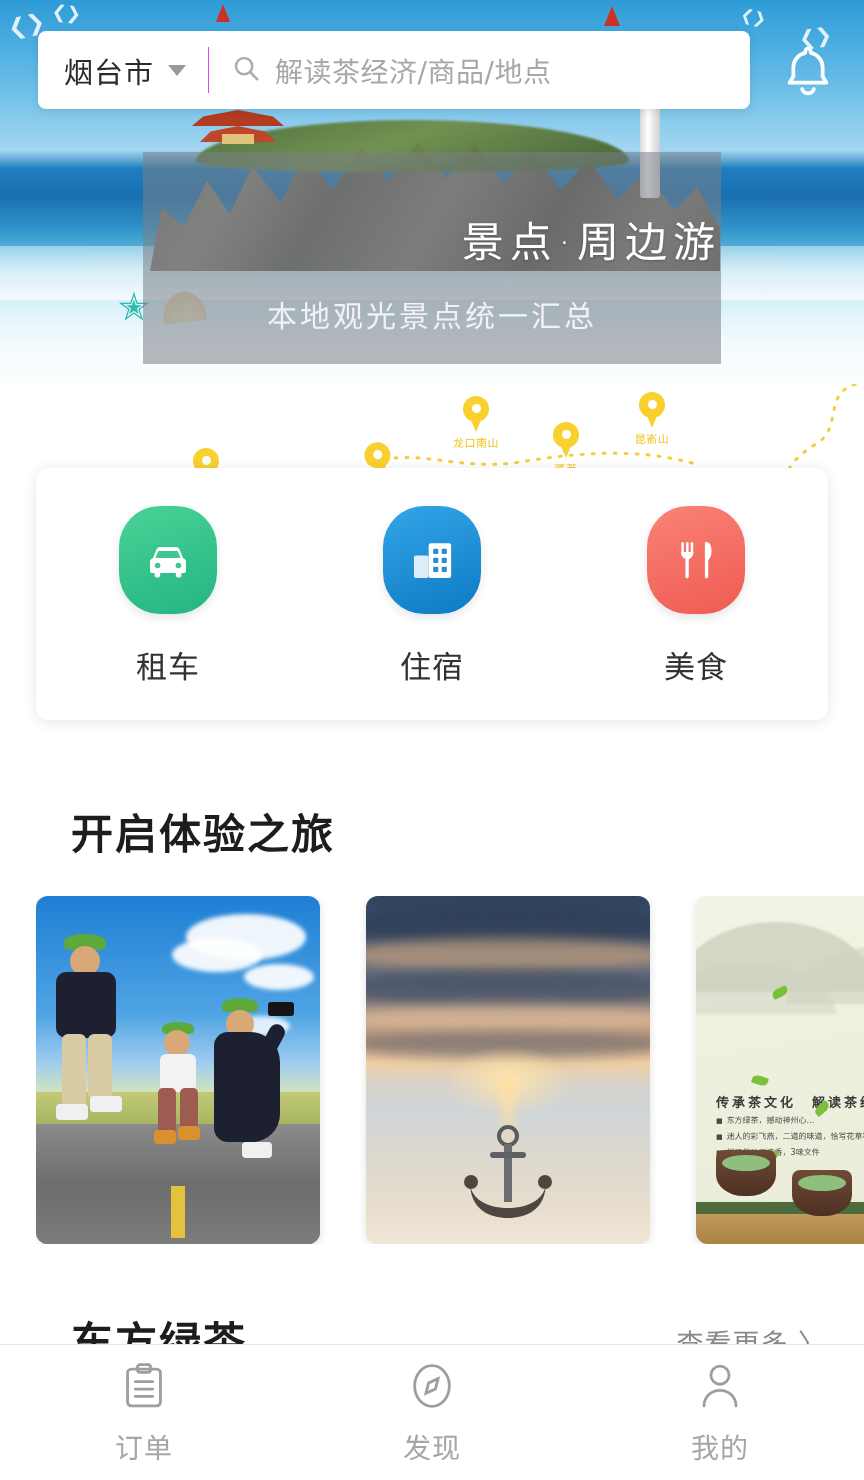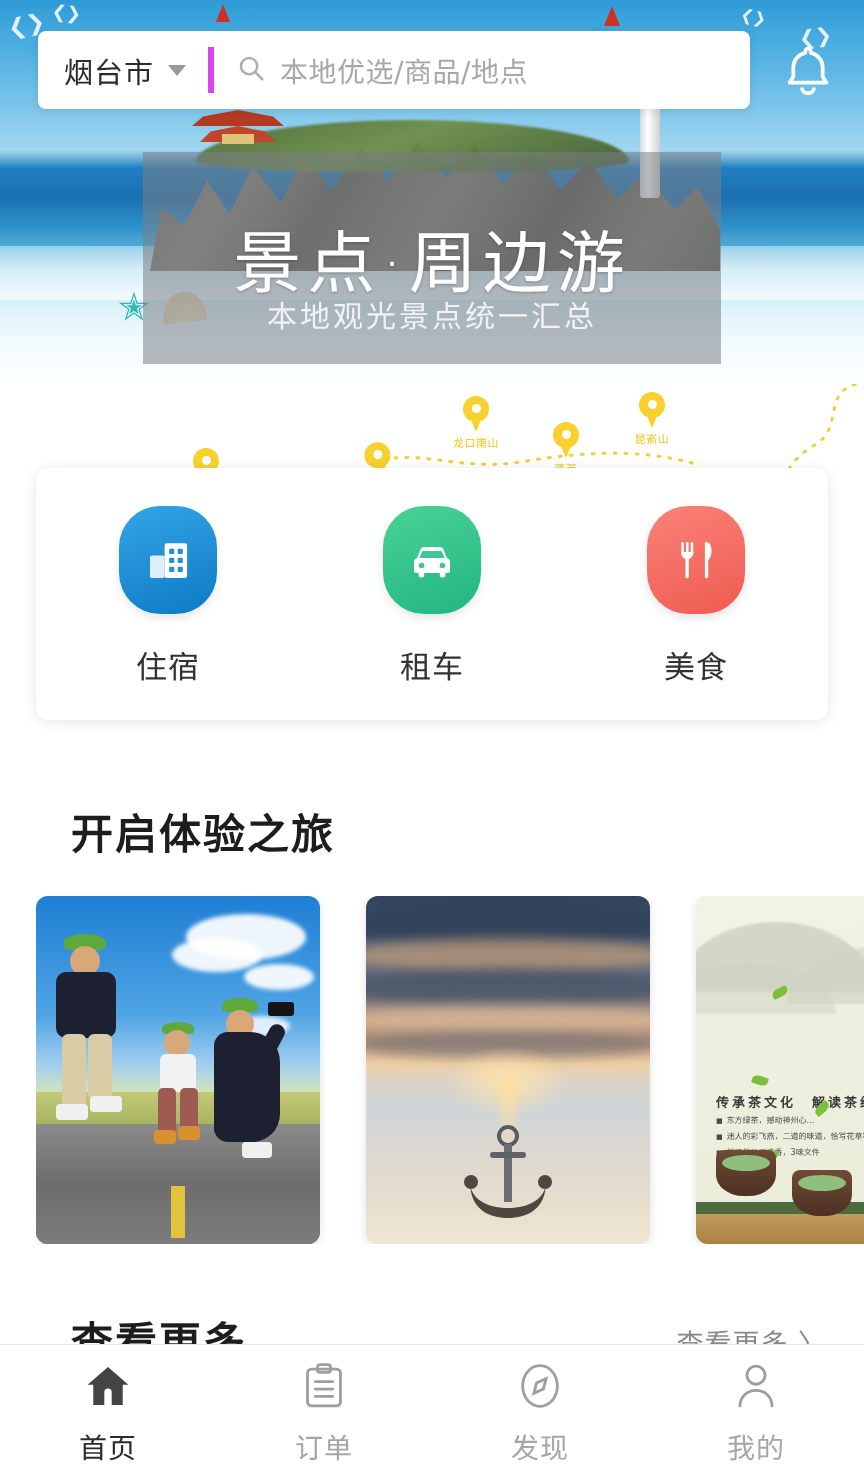--- a/index.html
+++ b/index.html
@@ -154,23 +154,23 @@
   
   .banner-overlay {
     position: absolute;
     top: 152px; left: 143px;
     width: 578px; height: 212px;
     background: rgba(122,128,134,0.55);
   }
   .banner-title {
     position: absolute;
     top: 56px; left: 0; right: 0;
-    text-align: center;
+    text-align: right;
     color: #ffffff;
-    font-size: 68px;
+    font-size: 42px;
     letter-spacing: 6px;
     font-weight: 300;
     text-shadow: 0 1px 3px rgba(0,0,0,.25);
   }
   .banner-sub {
     position: absolute;
     top: 140px; left: 0; right: 0;
     text-align: center;
     color: #f0f2f3;
     font-size: 30px;
@@ -189,21 +189,21 @@
     align-items: center;
     box-shadow: 0 2px 8px rgba(0,0,0,0.10);
     z-index: 30;
   }
   .city-select {
     display: flex;
     align-items: center;
     gap: 14px;
     padding: 0 22px 0 26px;
     height: 46px;
-    border-right: 6px solid #d946ef;
+    border-right: 1px solid #d946ef;
     cursor: pointer;
   }
   .city-name {
     font-size: 29px;
     color: #2b2b2b;
     letter-spacing: 1px;
   }
   .caret-down {
     width: 0; height: 0;
     border-left: 9px solid transparent;
@@ -479,21 +479,21 @@
       <span class="city-name">烟台市</span>
       <span class="caret-down"></span>
     </div>
     <div class="search-field">
       <span class="search-icon">
         <svg width="30" height="30" viewBox="0 0 24 24" fill="none" stroke="#aeaeae" stroke-width="2" stroke-linecap="round" stroke-linejoin="round">
           <circle cx="10.5" cy="10.5" r="6.5"></circle>
           <line x1="15.4" y1="15.4" x2="21" y2="21"></line>
         </svg>
       </span>
-      <span class="search-placeholder">本地优选/商品/地点</span>
+      <span class="search-placeholder">解读茶经济/商品/地点</span>
     </div>
   </div>
 
   <div class="bell-btn">
     <span>
       <svg width="64" height="64" viewBox="0 0 24 24" fill="none" stroke="#ffffff" stroke-width="1.4" stroke-linecap="round" stroke-linejoin="round">
         <path d="M12 3.2a1 1 0 0 1 1 1v.6a5.6 5.6 0 0 1 4.5 5.5v3.4l1.4 2.3H5.1l1.4-2.3v-3.4A5.6 5.6 0 0 1 11 4.8v-.6a1 1 0 0 1 1-1z"></path>
         <path d="M9.8 18.4a2.3 2.3 0 0 0 4.4 0"></path>
       </svg>
     </span>
@@ -534,49 +534,49 @@
     <svg class="trail" viewBox="0 0 330 26">
       <path d="M4 22 C 40 4, 90 30, 150 20 S 270 6, 326 22" fill="none" stroke="#f2cf3c" stroke-width="3" stroke-linecap="round" stroke-dasharray="2 9"></path>
     </svg>
     <svg class="trail-right" viewBox="0 0 110 120">
       <path d="M108 4 C 60 10, 88 48, 58 66 S 22 104, 30 118" fill="none" stroke="#f2cf3c" stroke-width="3" stroke-linecap="round" stroke-dasharray="2 9"></path>
     </svg>
   </div>
 
   <div class="cat-card">
 
+
+    <div class="cat-item">
+      <div class="cat-icon" style="background:linear-gradient(160deg,#4ad295,#22b583);">
+        <svg width="58" height="58" viewBox="0 0 48 48" fill="#ffffff">
+          <path d="M11.5 22.5l3-7.2c.5-1.2 1.7-2 3-2h13c1.3 0 2.5.8 3 2l3 7.2c1.4.3 2.4 1.5 2.4 3v7.6c0 .9-.7 1.6-1.6 1.6h-2.2v2.1c0 .9-.7 1.6-1.6 1.6h-1.4c-.9 0-1.6-.7-1.6-1.6v-2.1H17.5v2.1c0 .9-.7 1.6-1.6 1.6h-1.4c-.9 0-1.6-.7-1.6-1.6v-2.1h-2.2c-.9 0-1.6-.7-1.6-1.6v-7.6c0-1.5 1-2.7 2.4-3z"></path>
+          <path d="M16 16.5h16l2.4 5.8H13.6z" fill="#3ec794"></path>
+          <circle cx="15.4" cy="28.6" r="2.3" fill="#3ec794"></circle>
+          <circle cx="32.6" cy="28.6" r="2.3" fill="#3ec794"></circle>
+        </svg>
+      </div>
+      <div class="cat-label">租车</div>
+    </div>
 
     <div class="cat-item">
       <div class="cat-icon" style="background:linear-gradient(160deg,#34a5e8,#0d7ac4);">
         <svg width="54" height="54" viewBox="0 0 48 48" fill="#ffffff">
           <rect x="8" y="20" width="13" height="20" rx="1.5" opacity=".85"></rect>
           <rect x="21" y="9" width="20" height="31" rx="2"></rect>
           <g fill="#2a8fd0">
             <rect x="25" y="14" width="4.6" height="4.6" rx=".8"></rect>
             <rect x="32.6" y="14" width="4.6" height="4.6" rx=".8"></rect>
             <rect x="25" y="22" width="4.6" height="4.6" rx=".8"></rect>
             <rect x="32.6" y="22" width="4.6" height="4.6" rx=".8"></rect>
             <rect x="25" y="30" width="4.6" height="4.6" rx=".8"></rect>
             <rect x="32.6" y="30" width="4.6" height="4.6" rx=".8"></rect>
           </g>
         </svg>
       </div>
       <div class="cat-label">住宿</div>
-    </div>
-
-    <div class="cat-item">
-      <div class="cat-icon" style="background:linear-gradient(160deg,#4ad295,#22b583);">
-        <svg width="58" height="58" viewBox="0 0 48 48" fill="#ffffff">
-          <path d="M11.5 22.5l3-7.2c.5-1.2 1.7-2 3-2h13c1.3 0 2.5.8 3 2l3 7.2c1.4.3 2.4 1.5 2.4 3v7.6c0 .9-.7 1.6-1.6 1.6h-2.2v2.1c0 .9-.7 1.6-1.6 1.6h-1.4c-.9 0-1.6-.7-1.6-1.6v-2.1H17.5v2.1c0 .9-.7 1.6-1.6 1.6h-1.4c-.9 0-1.6-.7-1.6-1.6v-2.1h-2.2c-.9 0-1.6-.7-1.6-1.6v-7.6c0-1.5 1-2.7 2.4-3z"></path>
-          <path d="M16 16.5h16l2.4 5.8H13.6z" fill="#3ec794"></path>
-          <circle cx="15.4" cy="28.6" r="2.3" fill="#3ec794"></circle>
-          <circle cx="32.6" cy="28.6" r="2.3" fill="#3ec794"></circle>
-        </svg>
-      </div>
-      <div class="cat-label">租车</div>
     </div>
 
     <div class="cat-item">
       <div class="cat-icon" style="background:linear-gradient(160deg,#fa8277,#ef5b51);">
         <svg width="54" height="54" viewBox="0 0 48 48" fill="#ffffff">
           <path d="M16.2 8c.7 0 1.2.5 1.2 1.2v7.1c0 .6-.5 1.1-1.1 1.1s-1.1-.5-1.1-1.1V9.2c0-.7.4-1.2 1-1.2z"></path>
           <path d="M12 8c.7 0 1.2.5 1.2 1.2v7.1c0 .6-.5 1.1-1.1 1.1s-1.1-.5-1.1-1.1V9.2C11 8.5 11.4 8 12 8z"></path>
           <path d="M20.3 8c.7 0 1.2.5 1.2 1.2v7.1c0 .6-.5 1.1-1.1 1.1s-1.1-.5-1.1-1.1V9.2c0-.7.4-1.2 1-1.2z"></path>
           <path d="M10.6 16.8h11.2c0 3.2-1.9 5.6-4.2 6.2v15.6c0 .9-.7 1.6-1.5 1.6s-1.5-.7-1.5-1.6V23c-2.2-.7-4-3-4-6.2z"></path>
           <path d="M33.5 8c2.6 0 4.3 3.2 4.3 8.1 0 3.9-1.1 6.8-2.9 7.8v14.7c0 .9-.7 1.6-1.5 1.6s-1.5-.7-1.5-1.6V8.9c0-.5.3-.9.8-.9z"></path>
@@ -679,33 +679,25 @@
         <div class="cup" style="left:20px; bottom:48px;">
             <span class="cup-in"></span>
           </div>
         <div class="cup" style="left:96px; bottom:28px;">
             <span class="cup-in"></span>
           </div>
       </div>
     </div>
   </div>
 
-  <div class="section-title" id="local-title">查看更多</div>
+  <div class="section-title" id="local-title">东方绿茶</div>
   <div class="more-link">查看更多 〉</div>
 
   <div class="bottom-nav">
 
-    <div class="nav-item active">
-      <span>
-        <svg width="52" height="52" viewBox="0 0 24 24" fill="#444444">
-          <path d="M12 3.2 2.6 11.4h2.6v9.4h5.1v-5.9a1.7 1.7 0 0 1 3.4 0v5.9h5.1v-9.4h2.6z"></path>
-        </svg>
-      </span>
-      <span class="nav-label">首页</span>
-    </div>
 
     <div class="nav-item">
       <span>
         <svg width="52" height="52" viewBox="0 0 24 24" fill="none" stroke="#9e9e9e" stroke-width="1.3" stroke-linecap="round">
           <rect x="4.4" y="4.2" width="15.2" height="17" rx="1.8"></rect>
           <rect x="9" y="2.1" width="6" height="3.6" rx="1.2" fill="none"></rect>
           <line x1="8" y1="10" x2="16" y2="10"></line>
           <line x1="8" y1="13.4" x2="16" y2="13.4"></line>
           <line x1="8" y1="16.8" x2="16" y2="16.8"></line>
         </svg>

